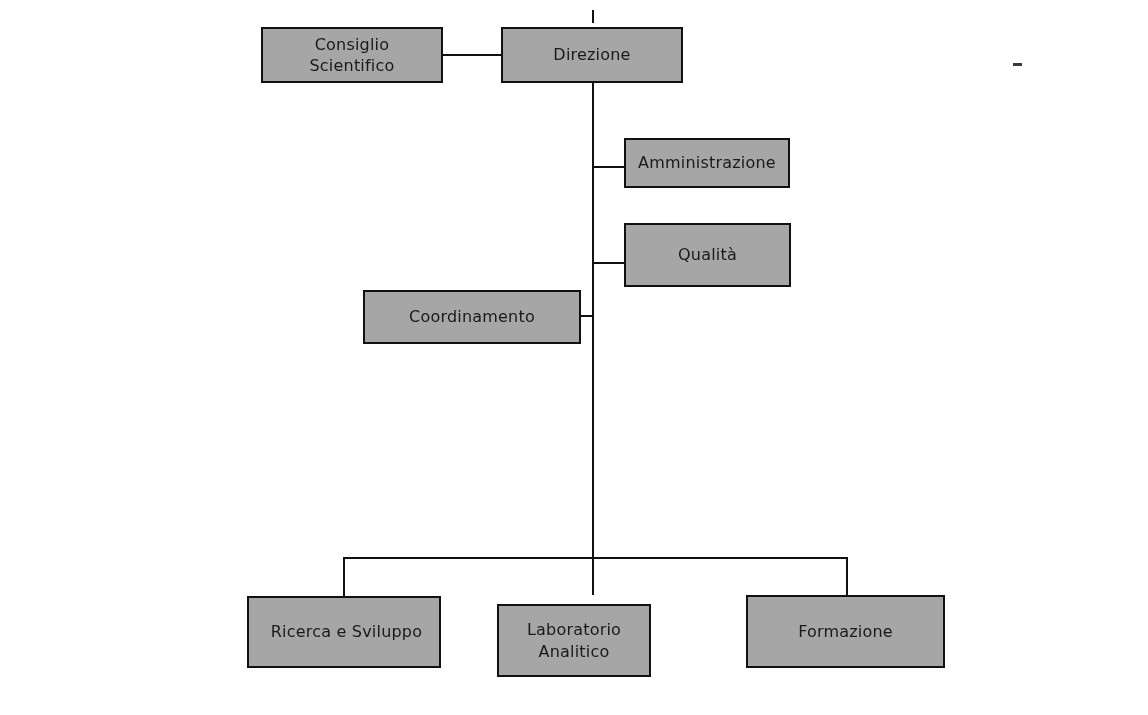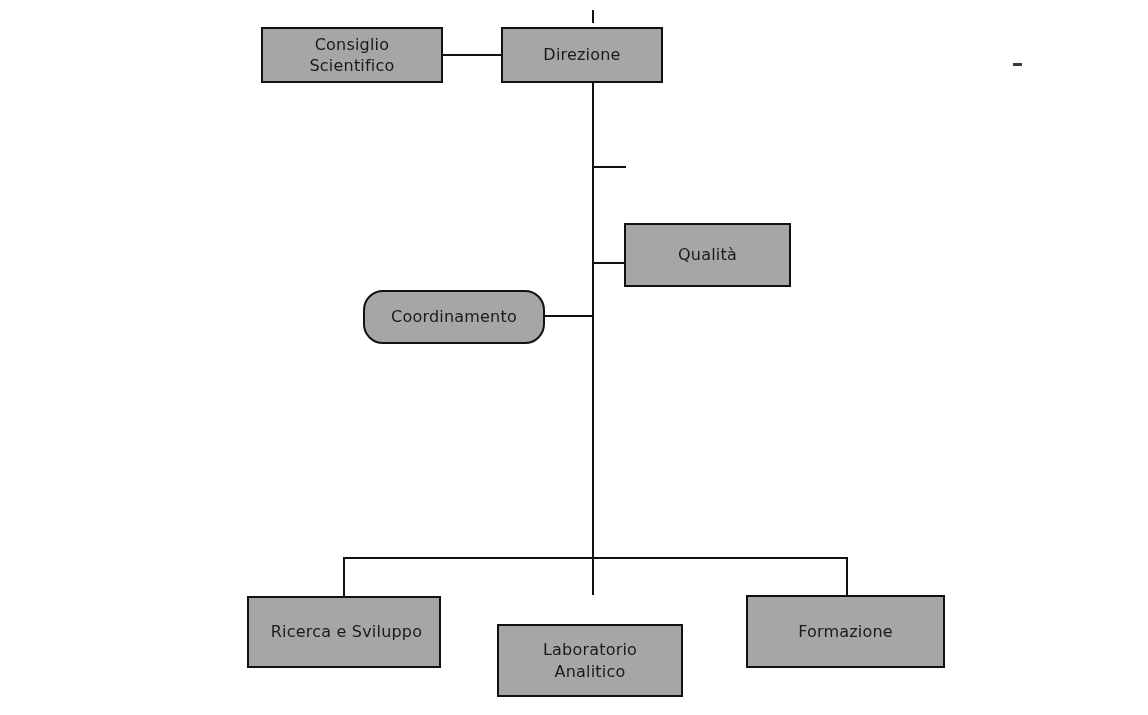--- a/index.html
+++ b/index.html
@@ -65,27 +65,28 @@
 
   <div class="conn conn-h" style="left:343px; top:557px; width:505px;"></div>
 
   <div class="conn conn-v" style="left:343px; top:557px; height:40px;"></div>
 
   <div class="conn conn-v" style="left:846px; top:557px; height:39px;"></div>
 
   <div class="org-box" style="left:261px; top:27px; width:182px; height:56px;">Consiglio
 Scientifico</div>
 
-  <div class="org-box" style="left:501px; top:27px; width:162px; height:56px;">Direzione</div>
+  <div class="org-box" style="left:501px; top:27px; width:182px; height:56px;">Direzione</div>
 
+  <div class="org-box" style="left:624px; top:138px; width:166px; height:50px;">Amministrazione</div>
 
   <div class="org-box" style="left:624px; top:223px; width:167px; height:64px;">Qualità</div>
 
-  <div class="org-box" style="left:363px; top:290px; width:182px; height:54px;border-radius:20px;">Coordinamento</div>
+  <div class="org-box" style="left:363px; top:290px; width:218px; height:54px;">Coordinamento</div>
 
   <div class="org-box" style="left:247px; top:596px; width:194px; height:72px;padding-left:11px;">Ricerca e Sviluppo</div>
 
-  <div class="org-box" style="left:497px; top:624px; width:186px; height:73px;">Laboratorio
+  <div class="org-box" style="left:497px; top:604px; width:154px; height:73px;">Laboratorio
 Analitico</div>
 
   <div class="org-box" style="left:746px; top:595px; width:199px; height:73px;padding-left:6px;">Formazione</div>
 
 </div>
 
 </body></html>

